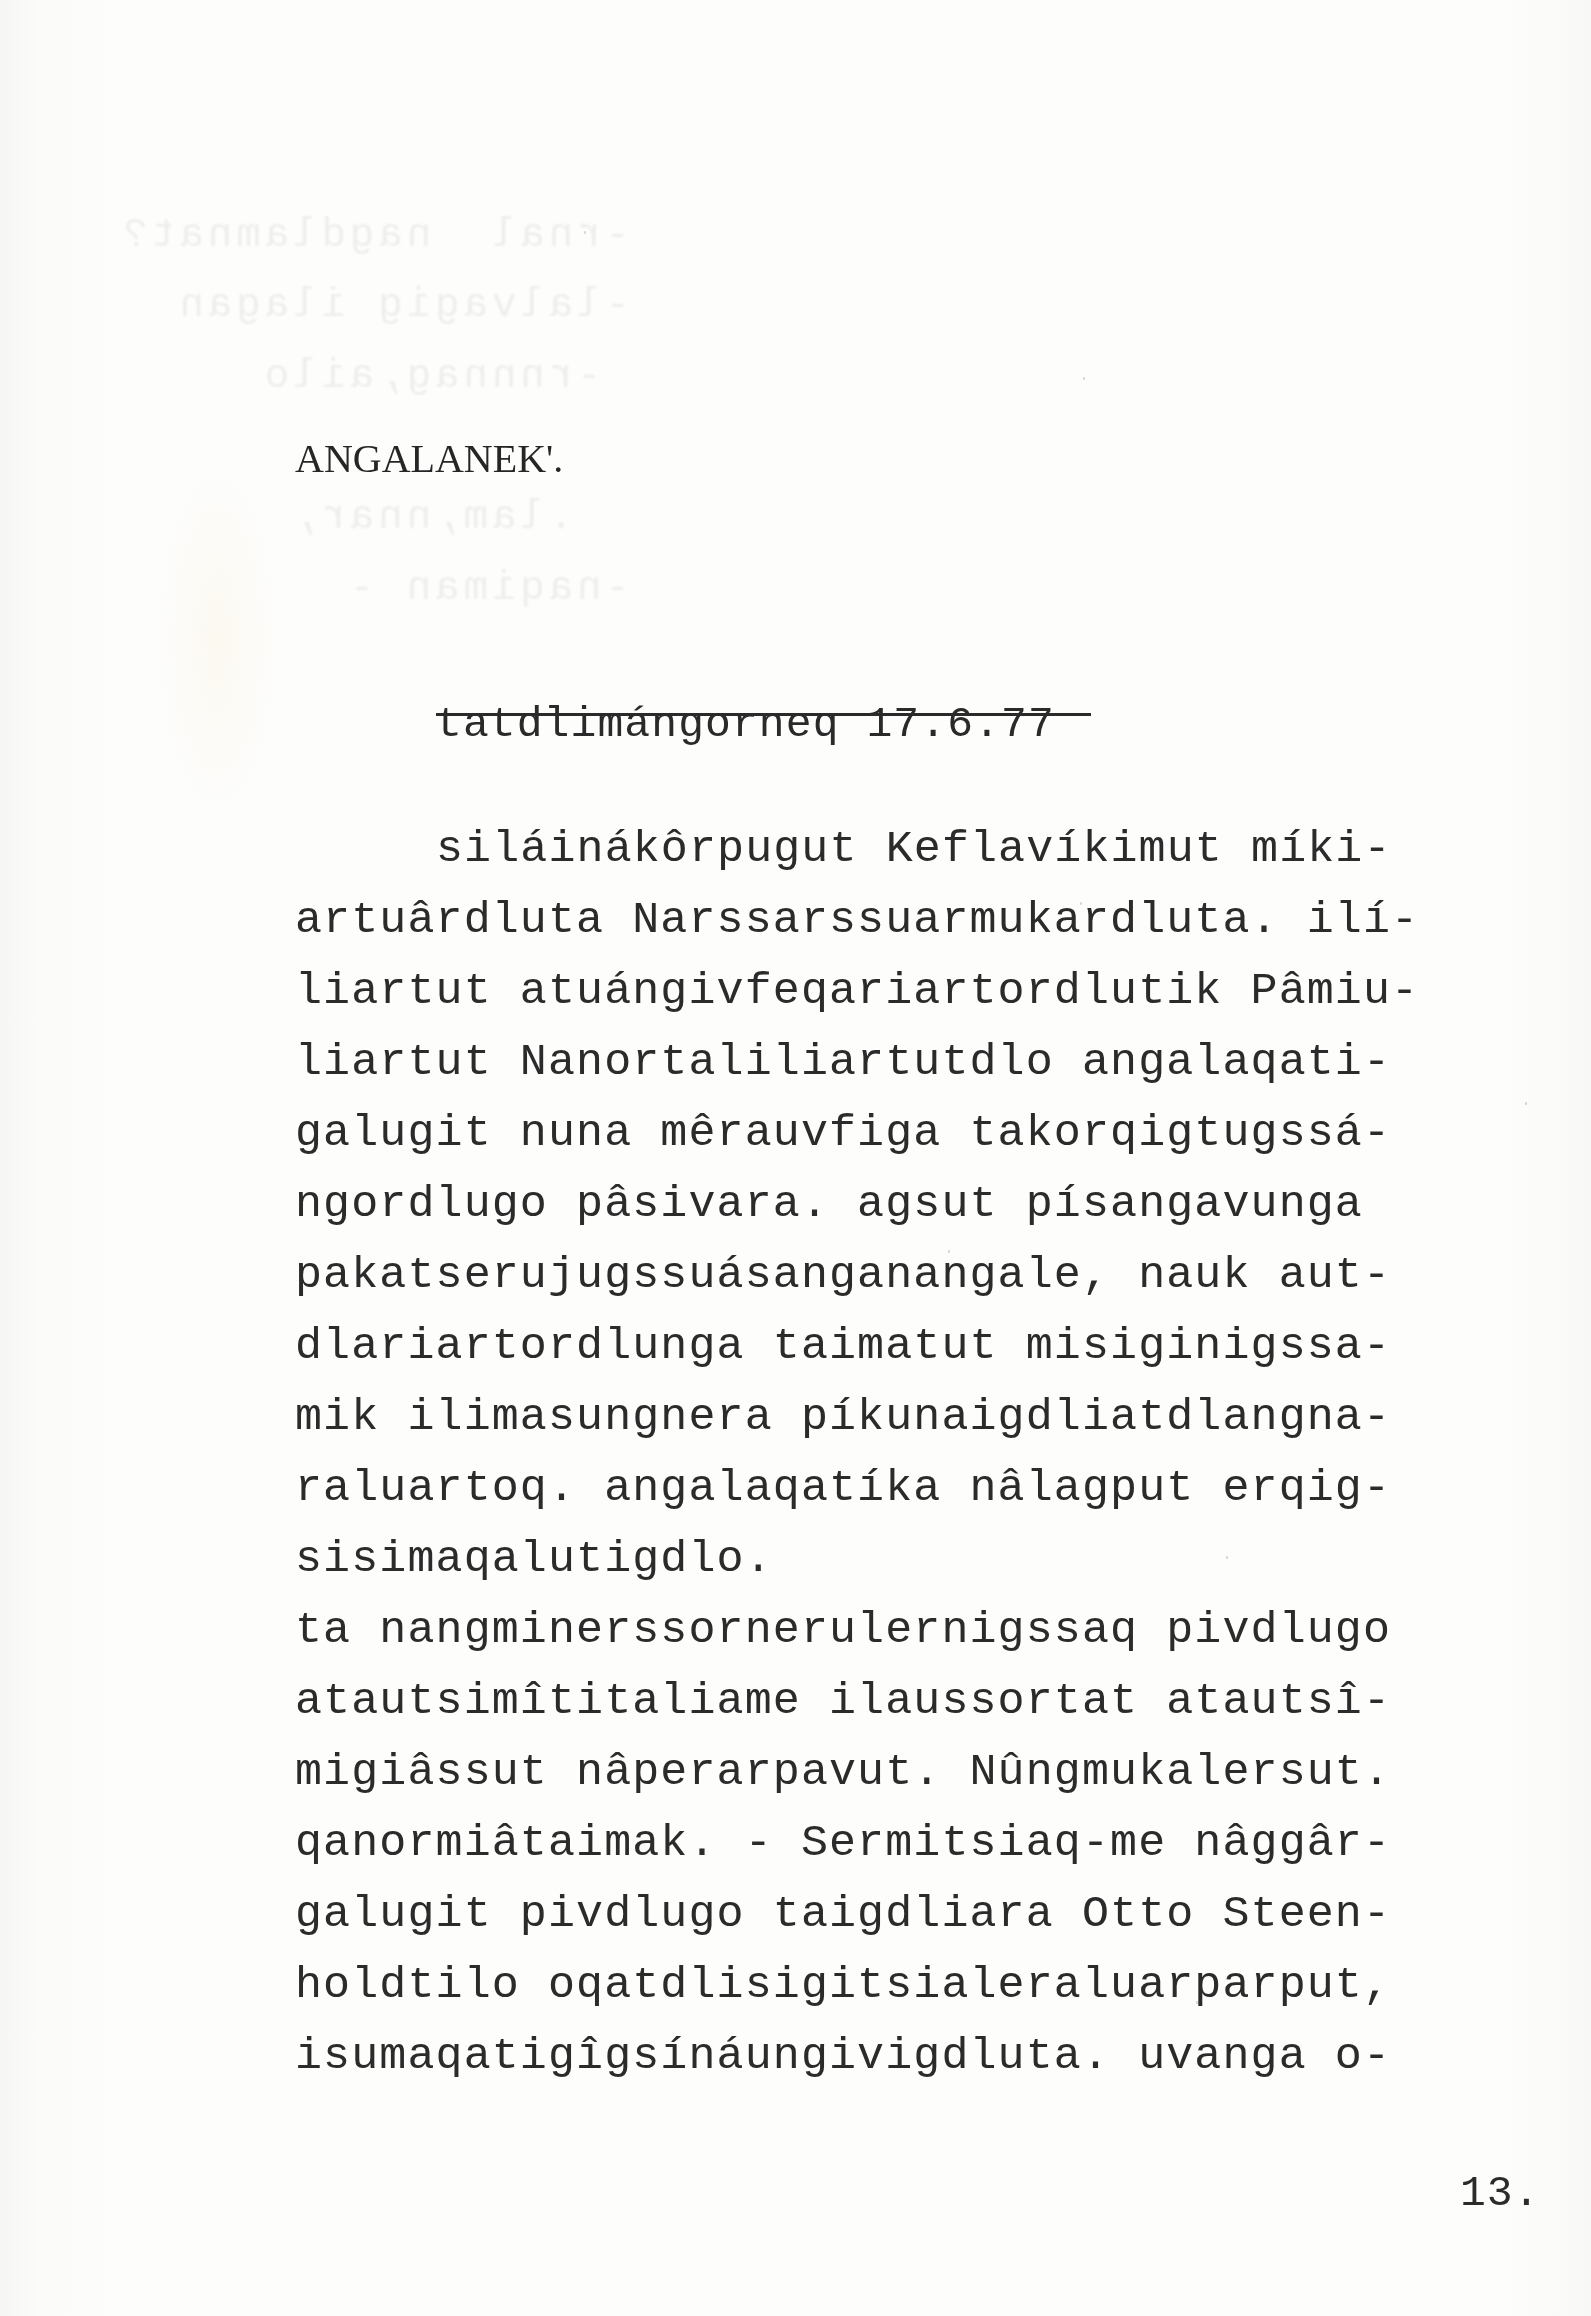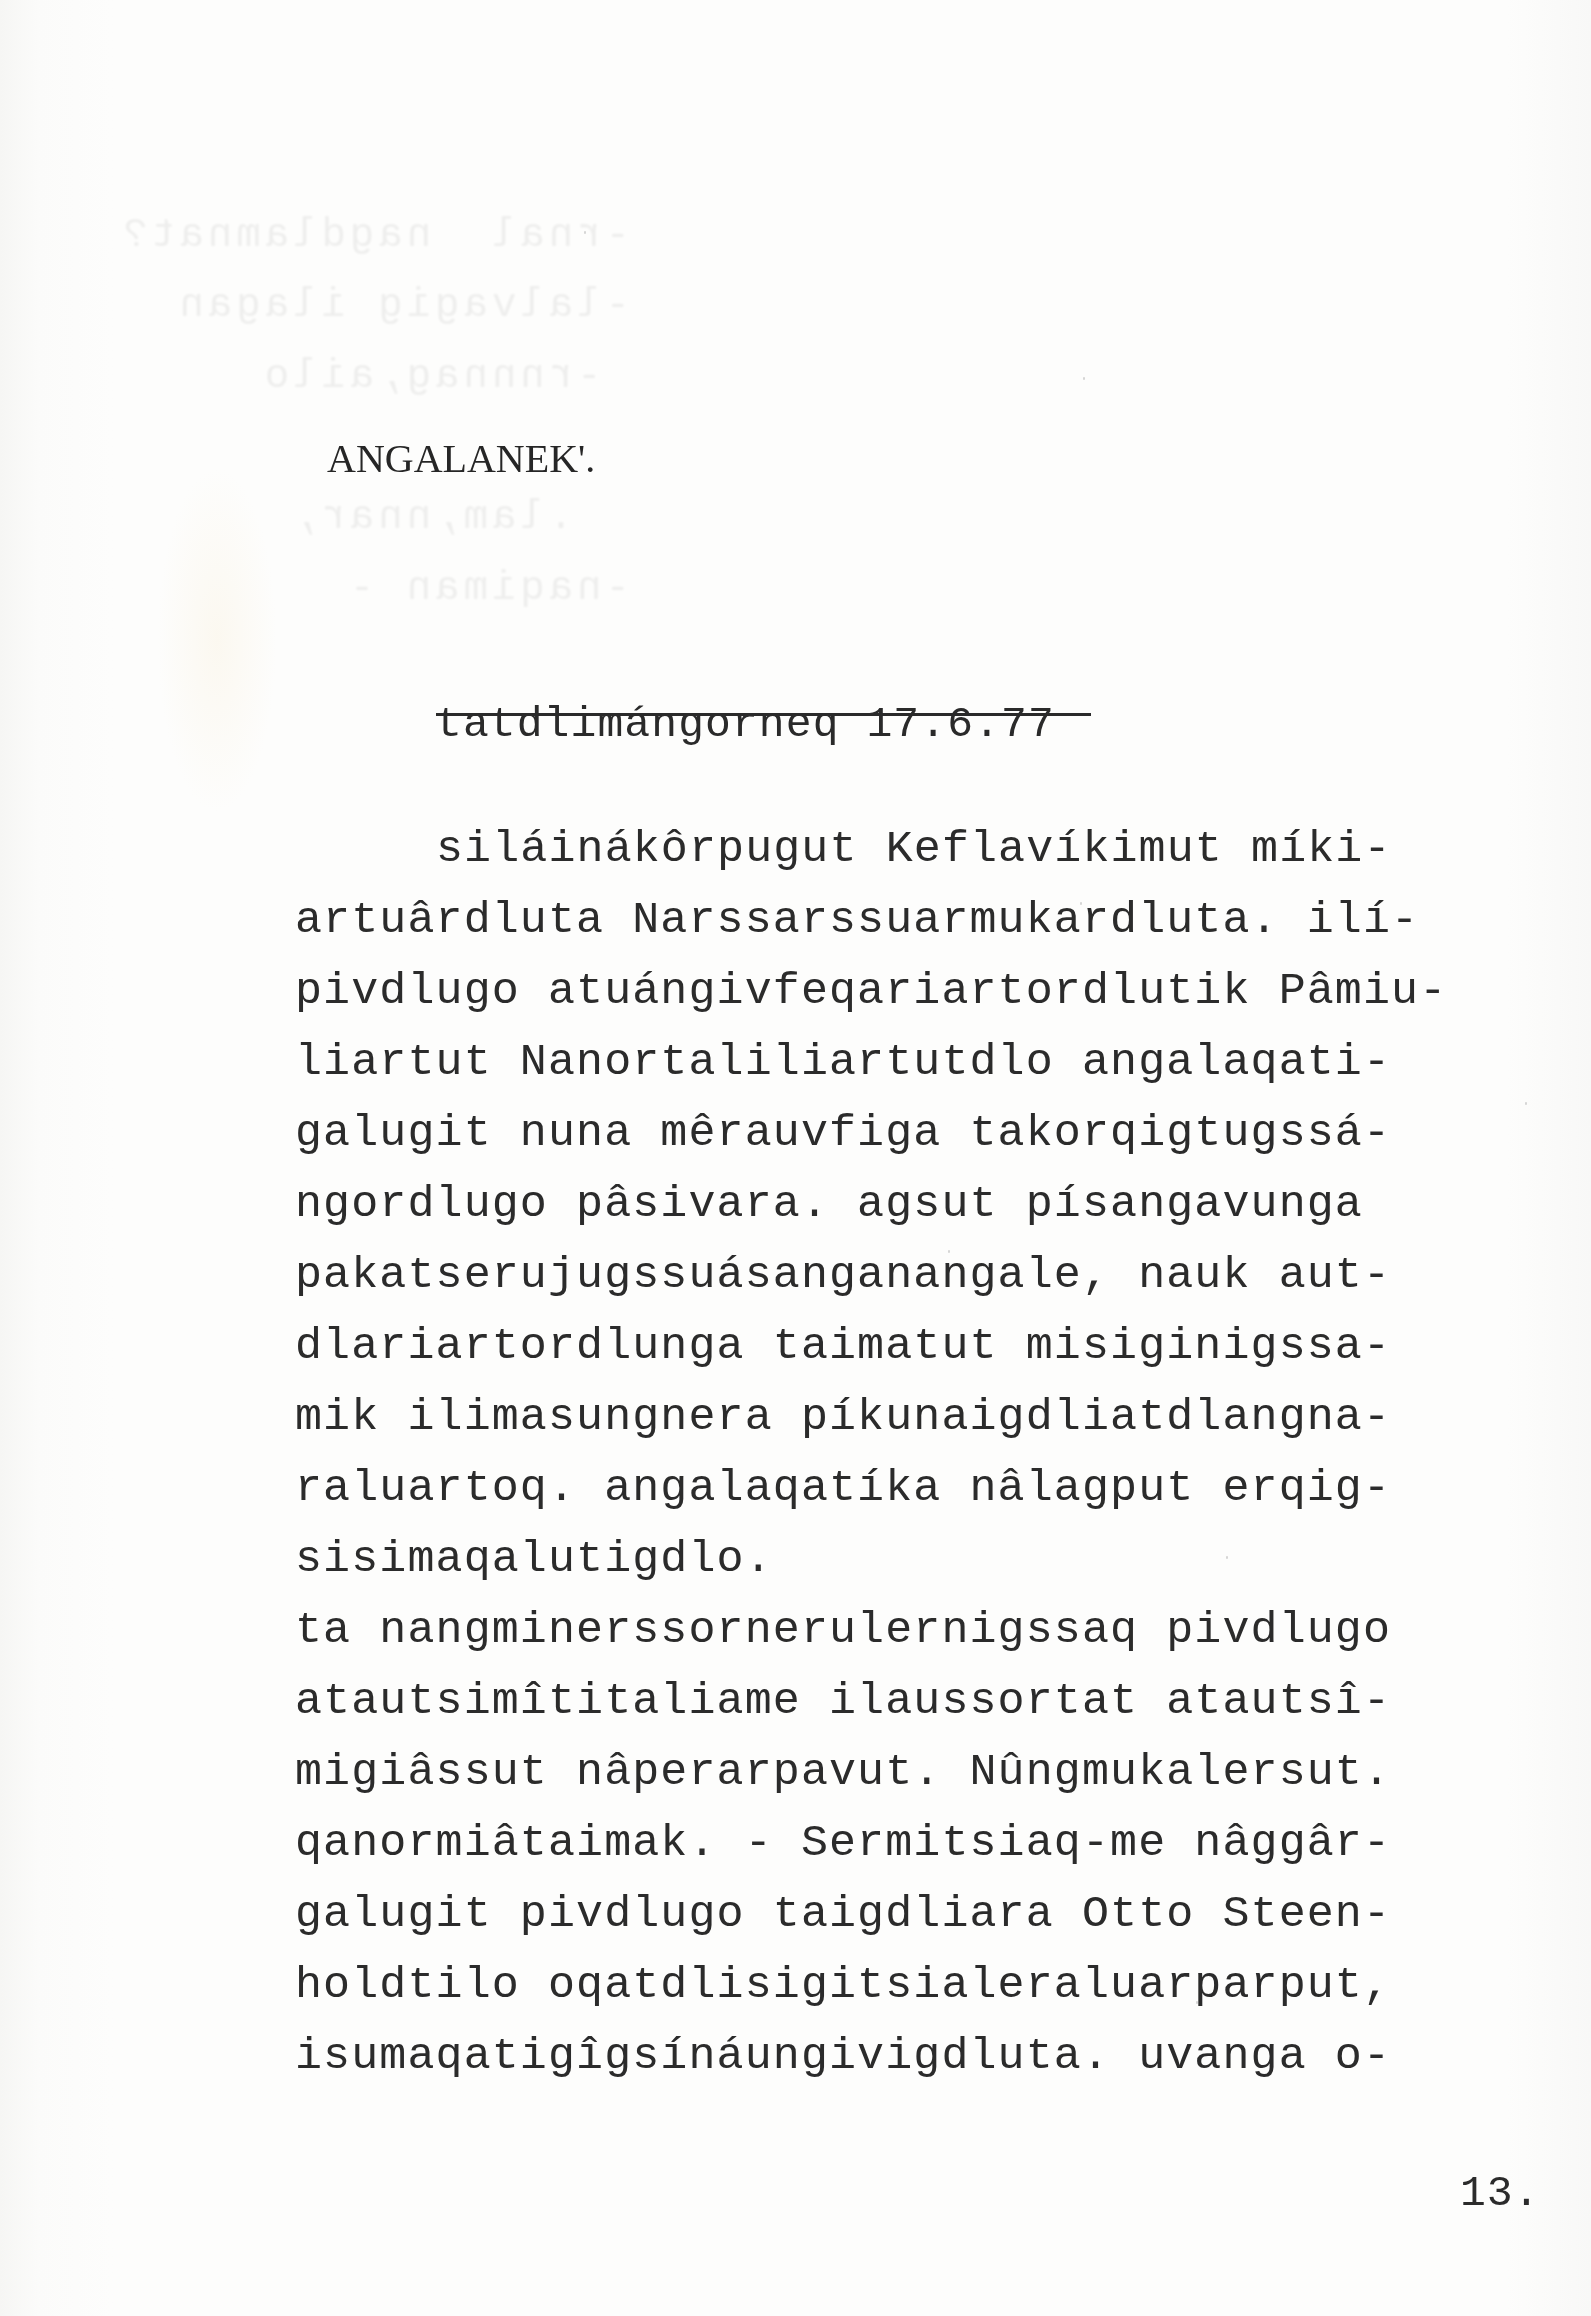--- a/index.html
+++ b/index.html
@@ -21,21 +21,20 @@
     font-size: 41px; letter-spacing: 3.8px; color: #000;
     opacity: 0.06; filter: blur(1.1px);
     transform: scaleX(-1); transform-origin: 188px 0;
     white-space: pre;
   }
   .title {
     position: absolute; left: 295px; top: 435px;
     font-family: "Liberation Serif", "DejaVu Serif", serif;
     font-size: 40px; letter-spacing: 0px; color: #262626;
     white-space: pre;
-    margin-left: 32px;
   }
   .heading {
     position: absolute; left: 436px; top: 700px;
     font-size: 43px; white-space: pre; color: #2a2a2a;
     letter-spacing: 1.1px;
   }
   .heading-underline {
     position: absolute; left: 436px; top: 713px; width: 655px; height: 2.8px;
     background: #2a2a2a;
   }
@@ -68,21 +67,21 @@
   <div class="bleed" style="top:565px;">-naqiman -</div>
 
   <div class="title">ANGALANEK'.</div>
 
   <div class="heading">tatdlimángorneq 17.6.77</div>
   <div class="heading-underline"></div>
 
   <div class="body-text">
     <div class="line indent">siláinákôrpugut Keflavíkimut míki-</div>
     <div class="line">artuârdluta Narssarssuarmukardluta. ilí-</div>
-    <div class="line">pivdlugo atuángivfeqariartordlutik Pâmiu-</div>
+    <div class="line">liartut atuángivfeqariartordlutik Pâmiu-</div>
     <div class="line">liartut Nanortaliliartutdlo angalaqati-</div>
     <div class="line">galugit nuna mêrauvfiga takorqigtugssá-</div>
     <div class="line">ngordlugo pâsivara. agsut písangavunga</div>
     <div class="line">pakatserujugssuásanganangale, nauk aut-</div>
     <div class="line">dlariartordlunga taimatut misiginigssa-</div>
     <div class="line">mik ilimasungnera píkunaigdliatdlangna-</div>
     <div class="line">raluartoq. angalaqatíka nâlagput erqig-</div>
     <div class="line">sisimaqalutigdlo.</div>
     <div class="line">ta nangminerssornerulernigssaq pivdlugo</div>
     <div class="line">atautsimîtitaliame ilaussortat atautsî-</div>

